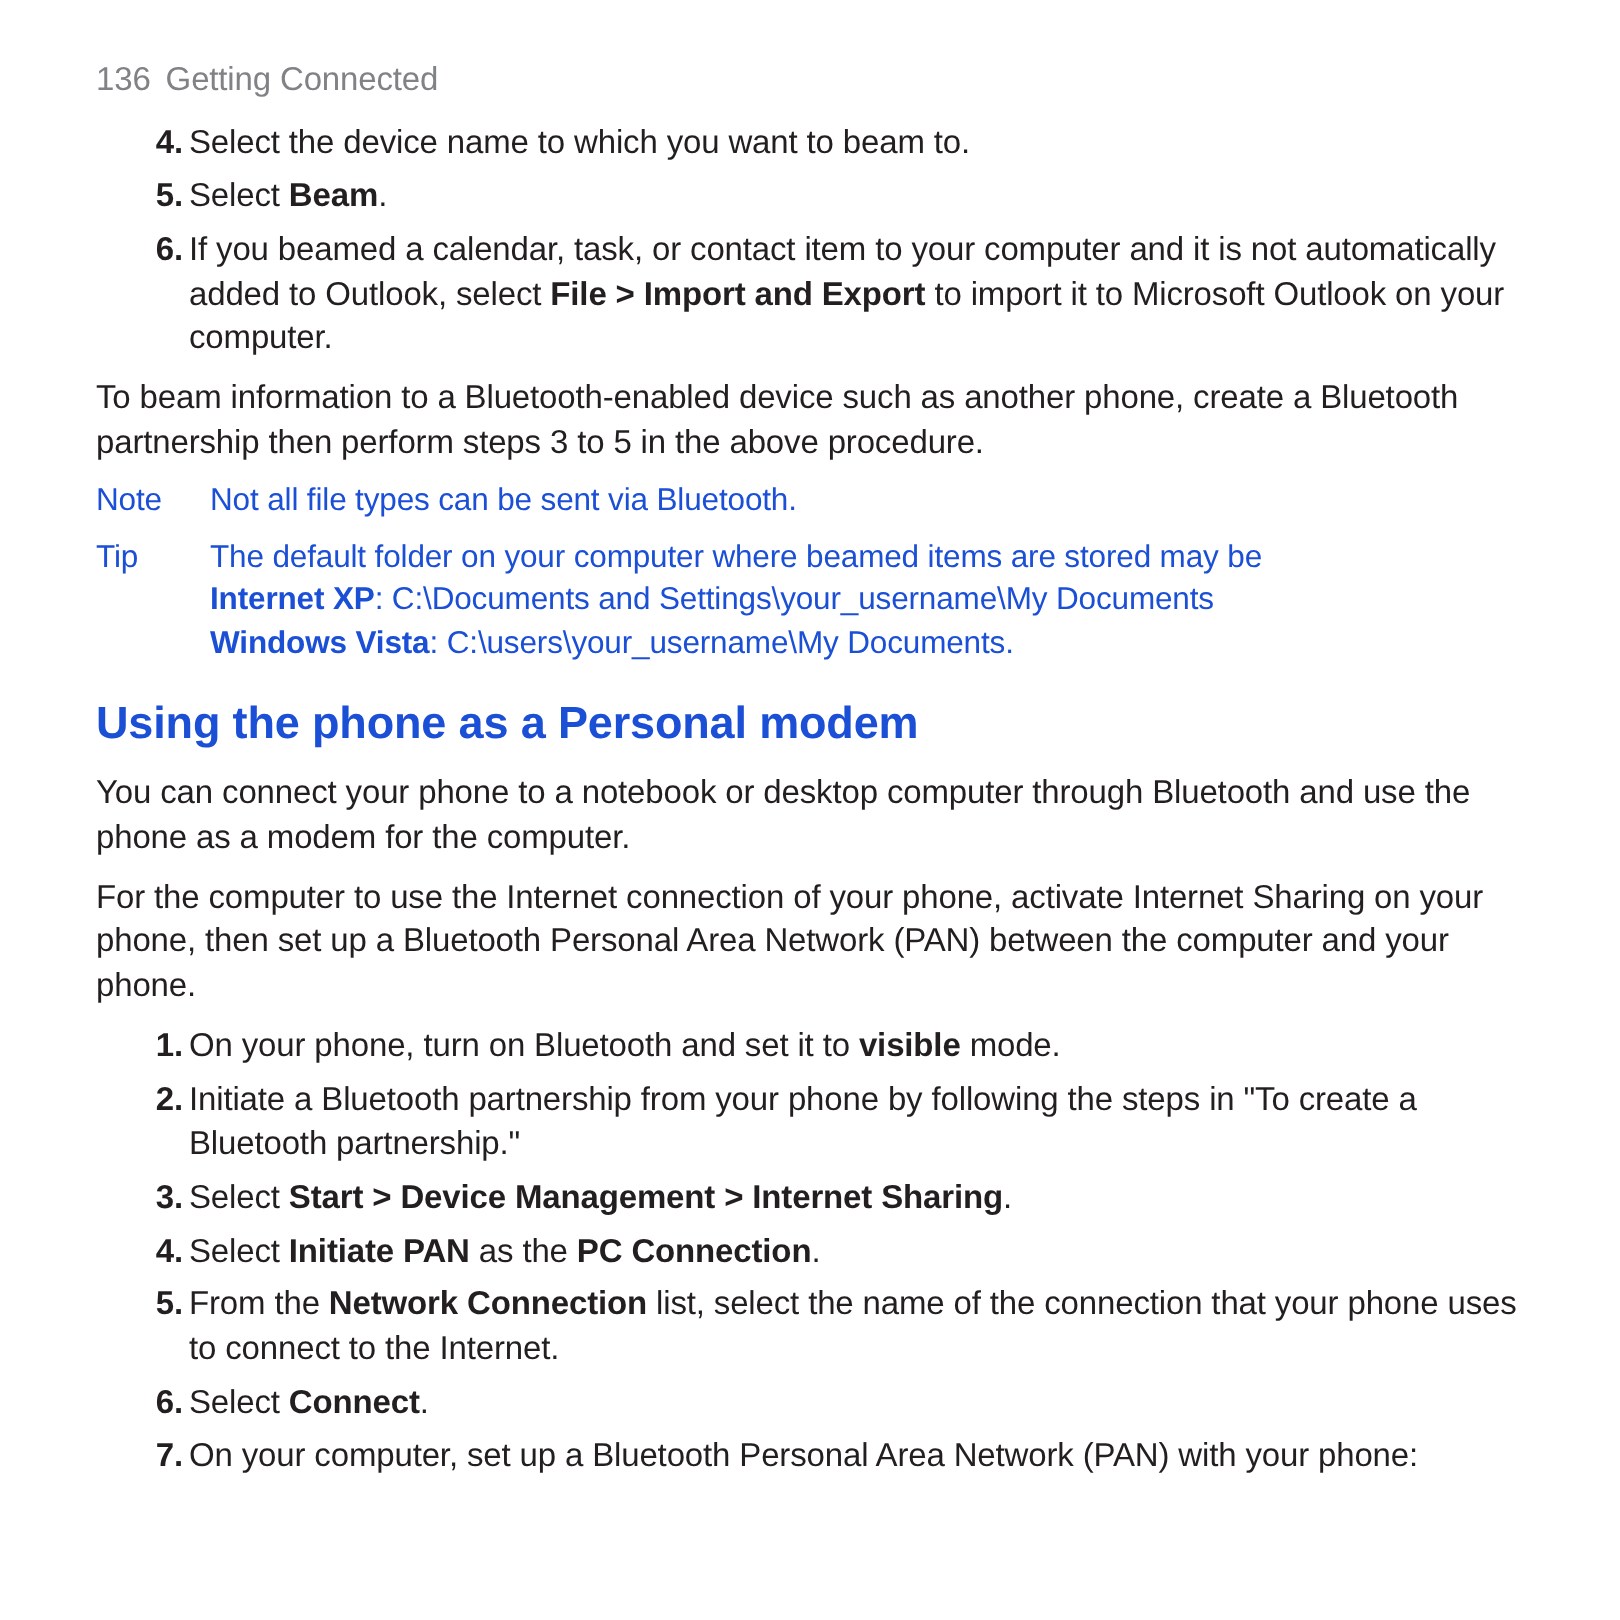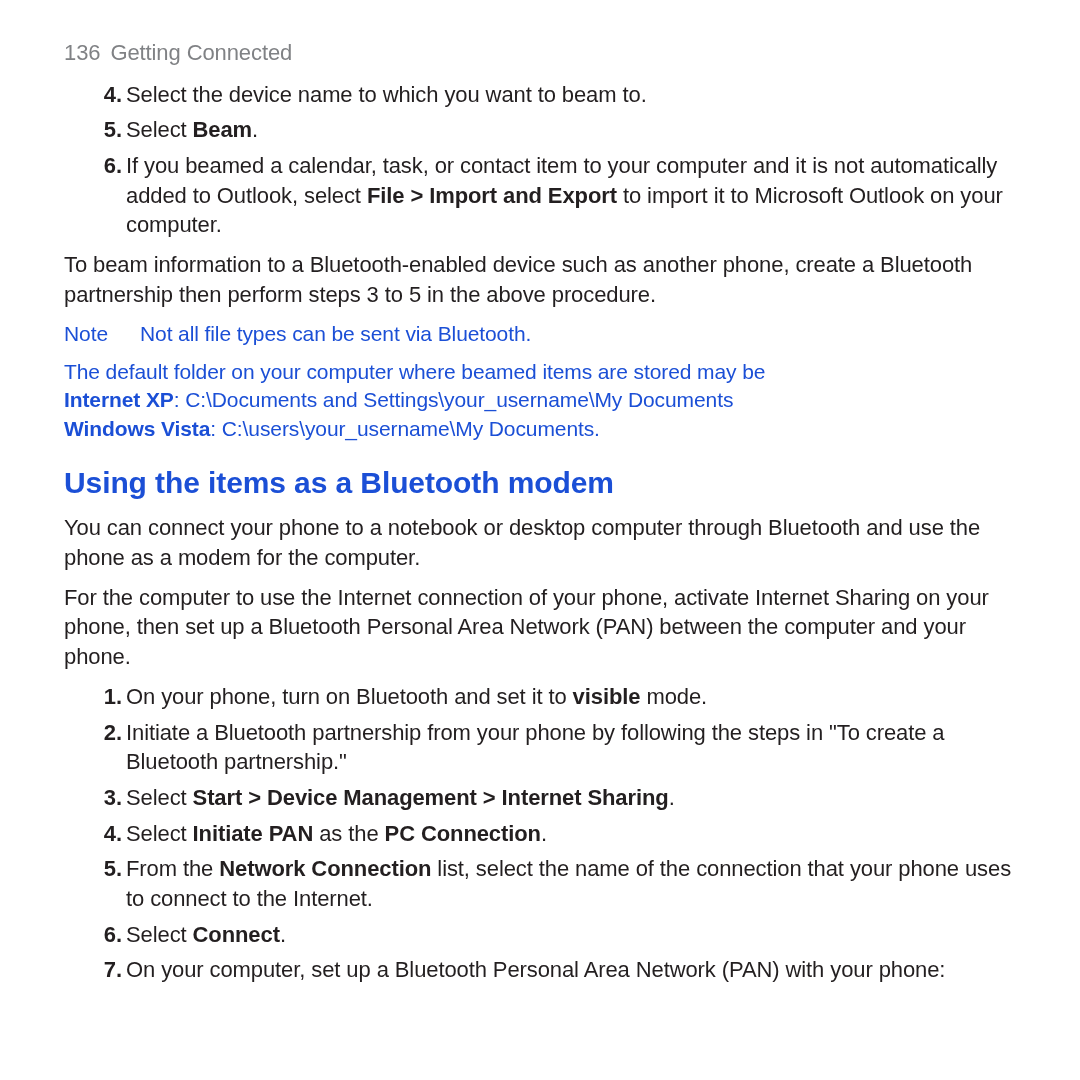--- a/index.html
+++ b/index.html
@@ -66,28 +66,29 @@
 </div>
 
 <p class="para">To beam information to a Bluetooth-enabled device such as another phone, create a Bluetooth partnership then perform steps 3 to 5 in the above procedure.</p>
 
 <div class="note-row blue">
   <div class="note-label">Note</div>
   <div class="note-body">Not all file types can be sent via Bluetooth.</div>
 </div>
 
 <div class="note-row blue">
+  <div class="note-label">Tip</div>
   <div class="note-body">
     <span>The default folder on your computer where beamed items are stored may be</span><br>
     <b>Internet XP</b><span>: C:\Documents and Settings\your_username\My Documents</span><br>
     <b>Windows Vista</b><span>: C:\users\your_username\My Documents.</span>
   </div>
 </div>
 
-<h2 class="h2">Using the items as a Bluetooth modem</h2>
+<h2 class="h2">Using the phone as a Personal modem</h2>
 
 <p class="para">You can connect your phone to a notebook or desktop computer through Bluetooth and use the phone as a modem for the computer.</p>
 <p class="para">For the computer to use the Internet connection of your phone, activate Internet Sharing on your phone, then set up a Bluetooth Personal Area Network (PAN) between the computer and your phone.</p>
 
 <div class="ol-wrap">
   <div class="li">
     <span class="num">1.</span>
     <span class="txt"><span>On your phone, turn on Bluetooth and set it to </span><b>visible</b><span> mode.</span></span>
   </div>
   <div class="li">

